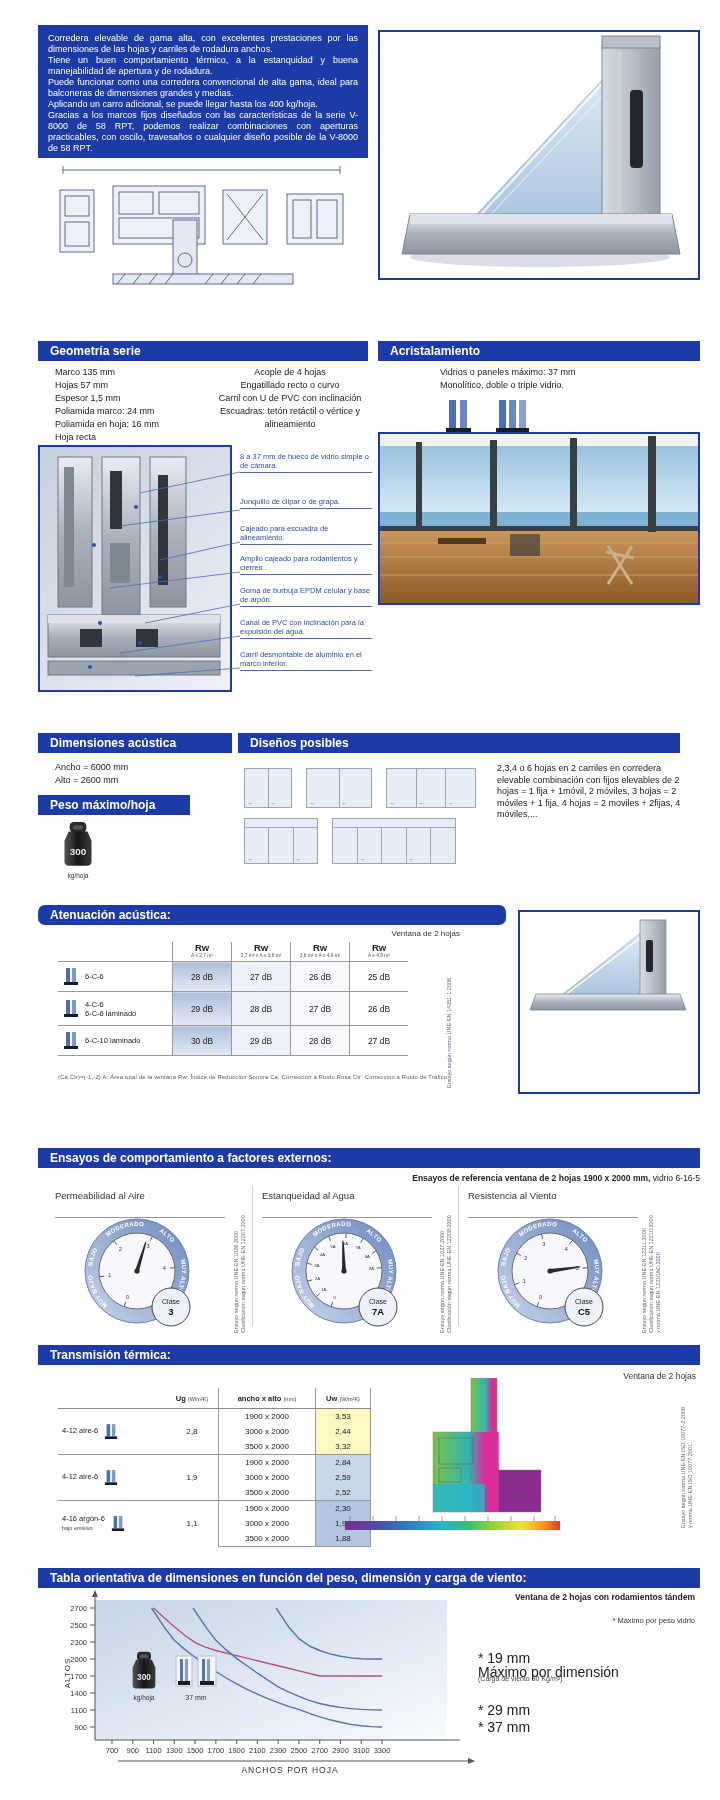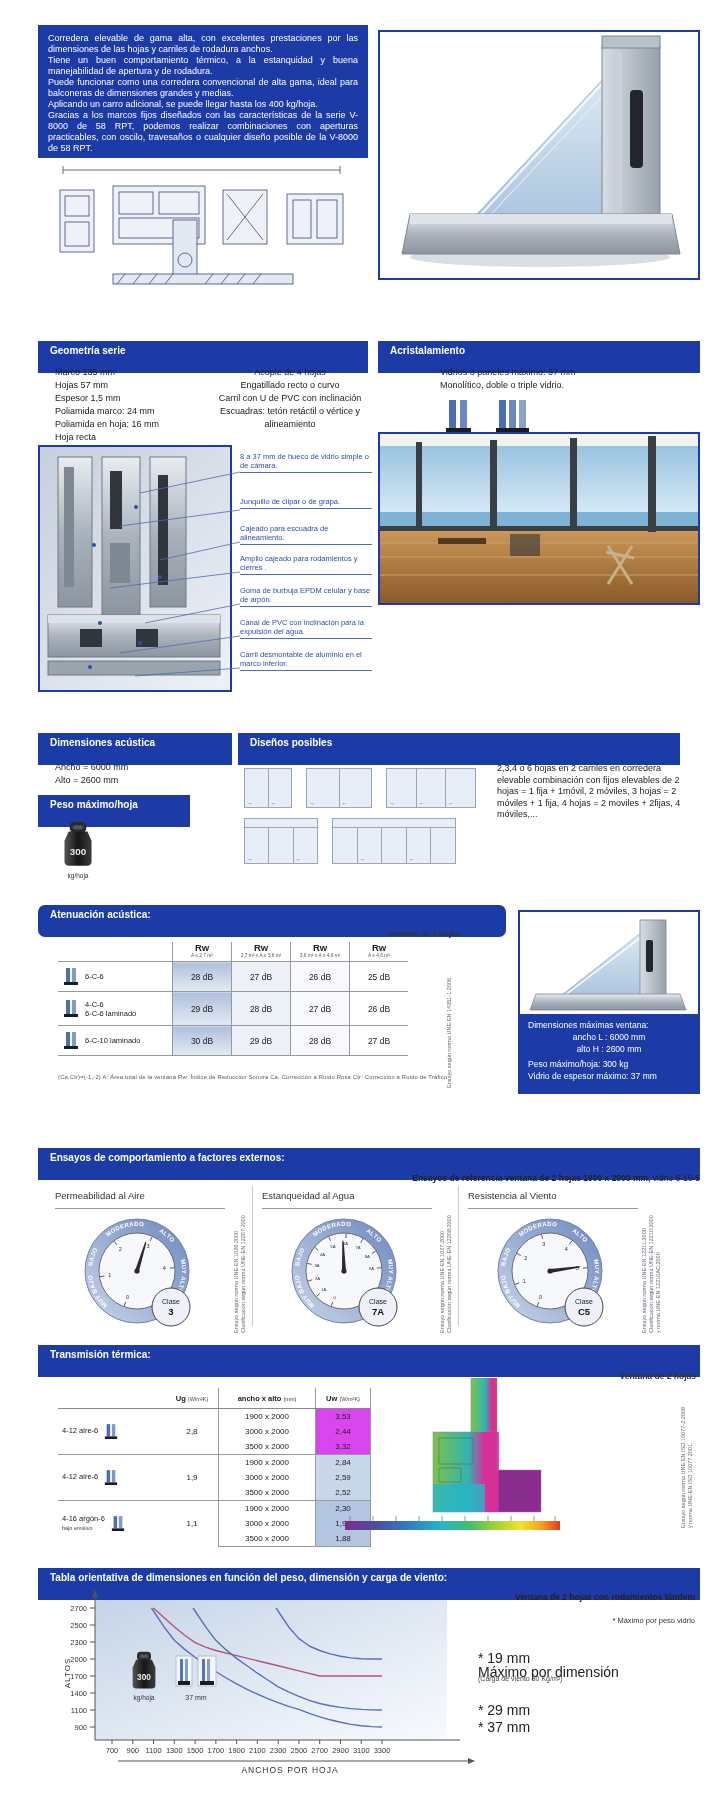--- a/index.html
+++ b/index.html
@@ -1,30 +1,30 @@
 <!DOCTYPE html>
 <html><head>
 <meta charset="utf-8">
 <style>
   html,body{margin:0;padding:0;background:#fff;}
   #page{position:relative;width:720px;height:1800px;background:#ffffff;
         font-family:"Liberation Sans",sans-serif;overflow:hidden;color:#222;}
   .abs{position:absolute;}
-  .bar{position:absolute;height:32px;line-height:20px;background:#1c3ba6;color:#fff;
-       font-size:10px;font-weight:600;padding-left:12px;box-sizing:border-box;}
+  .bar{position:absolute;height:20px;line-height:20px;background:#1c3ba6;color:#fff;
+       font-size:12px;font-weight:600;padding-left:12px;box-sizing:border-box;}
   .introbox{position:absolute;left:38px;top:25px;width:330px;height:133px;background:#1c3ba6;
             color:#fff;font-size:9px;line-height:11px;padding:8px 10px;box-sizing:border-box;text-align:justify;}
   .introbox p{margin:0;}
   .framed{position:absolute;border:2px solid #1c3ba6;background:#fff;box-sizing:border-box;}
   .spec{position:absolute;font-size:9px;line-height:13px;color:#222;}
   .callout{position:absolute;width:132px;color:#2a4fae;font-size:7.5px;line-height:9px;
            border-bottom:1px solid #4f6cb0;padding-bottom:2px;}
   .vtext{position:absolute;writing-mode:vertical-rl;transform:rotate(180deg);
          font-size:5.5px;line-height:7px;color:#667;white-space:pre-line;}
-  .lbl-sm{position:absolute;font-size:8.5px;color:#333;font-weight:bold;}
+  .lbl-sm{position:absolute;font-size:8.5px;color:#333;}
   
   table.ac{position:absolute;left:58px;top:942px;border-collapse:collapse;font-size:8.5px;color:#222;}
   table.ac td{text-align:center;vertical-align:middle;}
   table.ac td.v{border-left:1px solid #999;width:56px;}
   table.ac td.lbl{width:112px;text-align:left;}
   table.ac tr.body td{border-top:1px solid #999;}
   table.ac tr.last td{border-bottom:1px solid #999;}
   table.ac .rw{font-weight:bold;font-size:9.5px;line-height:10px;}
   table.ac .rwsub{font-size:4.8px;color:#555;line-height:6px;}
   td.c1{background:linear-gradient(180deg,#aebfdc,#e3eaf4);}
@@ -34,36 +34,36 @@
   
   table.th{position:absolute;left:58px;top:1388px;border-collapse:collapse;font-size:8px;color:#222;}
   table.th td{text-align:center;vertical-align:middle;height:15px;padding:0;}
   table.th td.sz{border-left:1px solid #999;width:96px;}
   table.th td.uw{border-left:1px solid #999;border-right:1px solid #999;width:54px;}
   table.th td.tl{width:108px;text-align:left;}
   table.th td.tu{width:52px;}
   table.th tr.hd td{border-bottom:1px solid #888;font-size:7.5px;height:20px;}
   table.th tr.g0 td{border-top:1px solid #999;}
   table.th tr.lastr td{border-bottom:1px solid #999;}
-  .uw1{background:#d946ef;} .uw2{background:#c8d7ea;} .uw3{background:#b2c6e2;}
+  .uw1{background:#fef9c3;} .uw2{background:#c8d7ea;} .uw3{background:#b2c6e2;}
   .thname{font-size:7.5px;line-height:8.5px;}
   .thsmall{font-size:5.5px;color:#444;}
   
   .diag{position:absolute;border:1px solid #98a6b8;background:#e7eef7;display:flex;box-sizing:border-box;}
   .diag .pane{flex:1;border-right:1px solid #98a6b8;position:relative;}
   .diag .pane:last-child{border-right:none;}
   .arw{position:absolute;bottom:1px;left:2px;font-size:6px;color:#44608a;}
   .diagcol{position:absolute;border:1px solid #98a6b8;background:#e7eef7;display:flex;
            flex-direction:column;box-sizing:border-box;}
   .topstrip{height:8px;border-bottom:1px solid #98a6b8;}
   .rowpanes{flex:1;display:flex;}
   .rowpanes .pane{flex:1;border-right:1px solid #98a6b8;position:relative;}
   .rowpanes .pane:last-child{border-right:none;}
   .gaugetitle{position:absolute;width:170px;font-size:9.5px;color:#333;
-              border-bottom:1px solid #999;padding-bottom:7px;}
+              border-bottom:1px solid #999;padding-bottom:16px;}
   .caption{position:absolute;font-size:6.5px;color:#333;text-align:center;}
   .curvelabel{position:absolute;font-size:14px;color:#222;}
   .notefoot{position:absolute;left:58px;top:1074px;font-size:5.8px;color:#555;letter-spacing:0.2px;}
   .bluebox-txt{font-size:8.5px;color:#fff;line-height:12px;}
 </style>
 </head>
 <body>
 
 <svg width="0" height="0" style="position:absolute">
 <defs>
@@ -440,27 +440,20 @@
 
   <div class="framed" style="left:518px;top:910px;width:182px;height:184px;">
     <svg width="178" height="102" viewBox="0 0 178 102">
       <rect x="0" y="0" width="178" height="102" fill="#ffffff"></rect>
       <polygon points="38,86 122,20 122,86" fill="url(#glassG)" stroke="#9fb4c6" stroke-width="0.8"></polygon>
       <line x1="44" y1="84" x2="120" y2="26" stroke="#ffffff" stroke-width="1.5"></line>
       <rect x="120" y="8" width="26" height="82" fill="url(#alu2)" stroke="#7d8791" stroke-width="0.8"></rect>
       <rect x="126" y="28" width="7" height="32" rx="2" fill="#23262a"></rect>
       <polygon points="16,82 160,82 166,98 10,98" fill="url(#alu)" stroke="#7d8791" stroke-width="0.8"></polygon>
     </svg>
-    <div style="position:absolute;left:0;top:102px;width:178px;height:78px;background:#1c3ba6;padding:5px 8px;box-sizing:border-box;">
-      <div class="bluebox-txt">Dimensiones máximas ventana:</div>
-      <div class="bluebox-txt" style="text-align:center;">ancho L : 6000 mm</div>
-      <div class="bluebox-txt" style="text-align:center;">alto H : 2600 mm</div>
-      <div class="bluebox-txt" style="margin-top:3px;">Peso máximo/hoja: 300 kg</div>
-      <div class="bluebox-txt">Vidrio de espesor máximo: 37 mm</div>
-    </div>
   </div>
 
   <div class="bar" style="left:38px;top:1148px;width:662px;">
     <span>Ensayos de comportamiento a factores externos:</span></div>
   <div class="abs" style="left:250px;top:1173px;width:450px;text-align:right;font-size:8.5px;color:#222;">
     <b>Ensayos de referencia ventana de 2 hojas 1900 x 2000 mm,</b><span> vidrio 6-16-5</span>
   </div>
 
   <div class="gaugetitle" style="left:55px;top:1190px;">Permeabilidad al Aire</div>
   <div class="gaugetitle" style="left:262px;top:1190px;">Estanqueidad al Agua</div>

